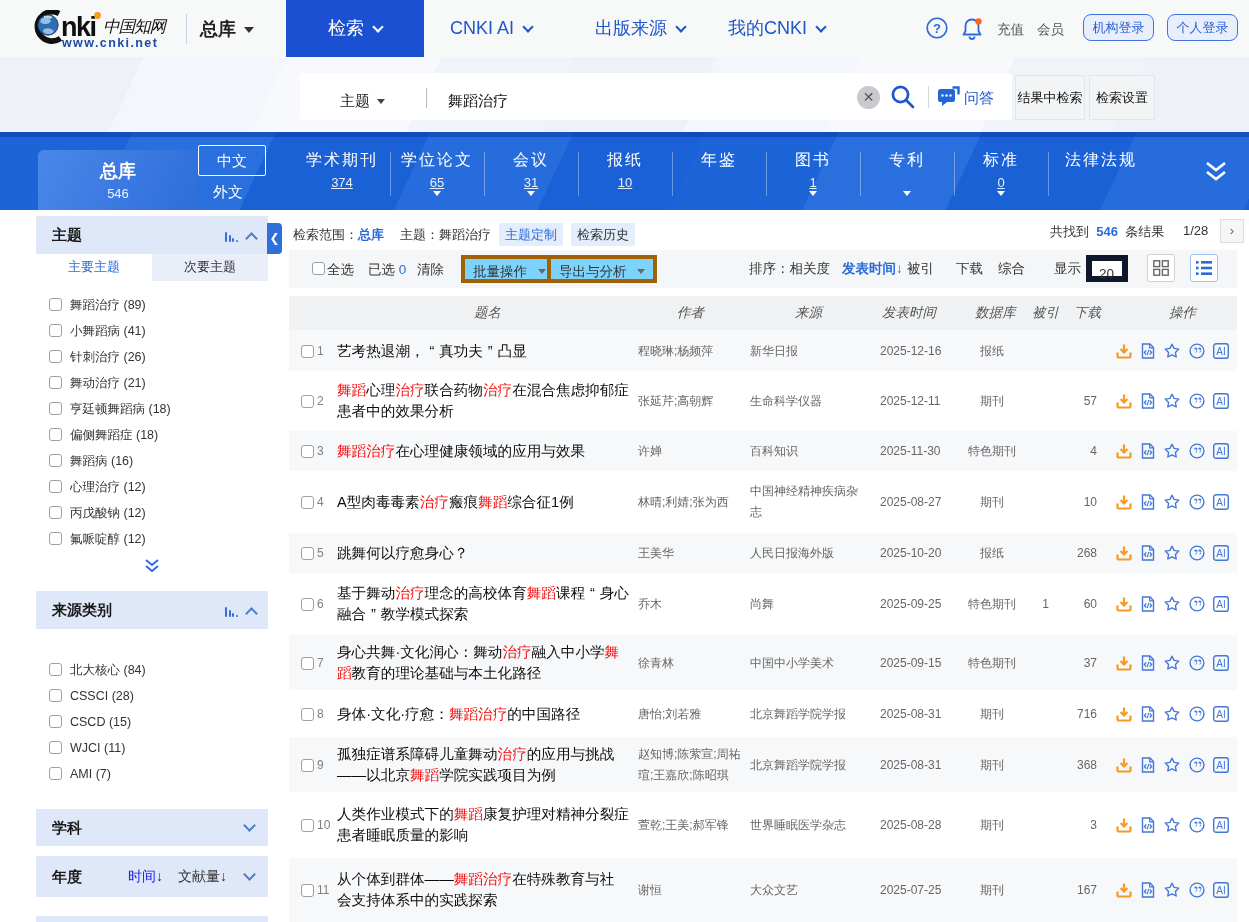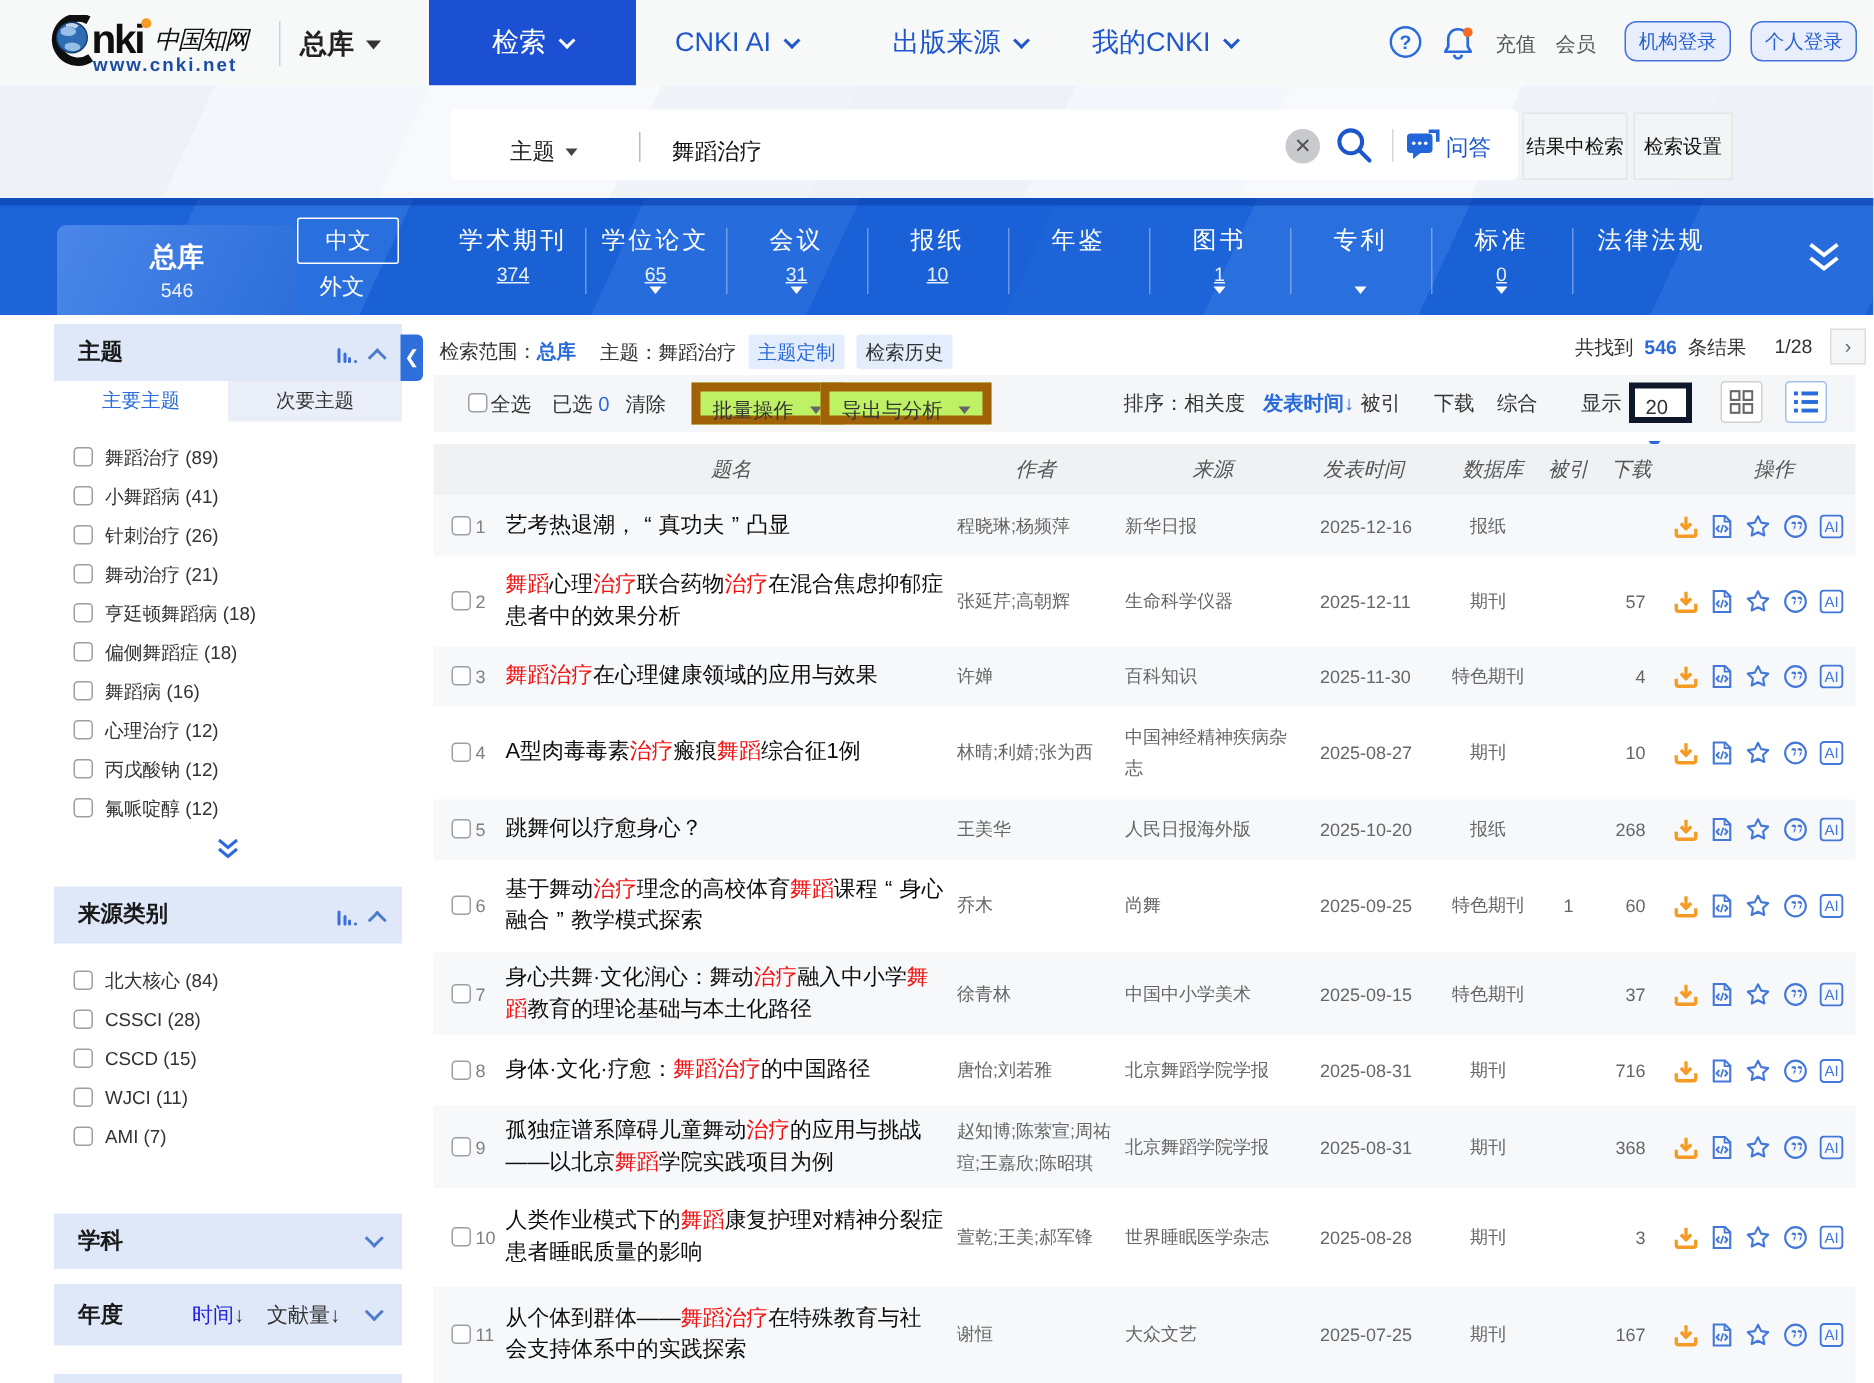--- a/index.html
+++ b/index.html
@@ -79,21 +79,21 @@
 .row .title .r { color:#f60e0e; }
 .q { display:inline-block; width:14.6px; text-align:center; }
 .row .au { left:349px; width:115px; font-size:12px; color:#666; line-height:21px; white-space:nowrap; }
 .row .src { left:461px; width:130px; font-size:12px; color:#666; line-height:21px; white-space:nowrap; }
 .row .dt { left:591px; font-size:12px; color:#666; }
 .row .db { left:660px; width:86px; text-align:center; font-size:12px; color:#666; }
 .row .cit { left:744px; width:16px; text-align:right; font-size:12px; color:#666; }
 .row .dl { left:772px; width:36px; text-align:right; font-size:12px; color:#666; }
 .row .ops { left:827px; width:118px; height:16px; }
 .row .ops svg { margin-right:8.2px; vertical-align:top; }
-.btn-sm { display:inline-block; height:28px; line-height:26px; padding:0 10px; background:#bef264; border:6px solid #a16207; font-size:14px; color:#333; }
+.btn-sm { display:inline-block; height:28px; line-height:26px; padding:0 10px; background:#7dd3fc; border:4px solid #a16207; font-size:14px; color:#333; }
 </style>
 </head>
 <body>
 
 <div class="header">
   <svg class="abs" style="left:31px;top:10px" width="140" height="40" viewBox="0 0 140 40">
     <path d="M28 3.5 A 14.7 14.7 0 1 0 29.5 28.5" fill="none" stroke="#0f0f0f" stroke-width="5.6"></path>
     <circle cx="17" cy="15" r="10.2" fill="#2e6cb4"></circle>
     <path d="M9.5 9.5 q4.5 -3.5 9 -0.5 q3 2.5 -1 4.5 q-4.5 1.5 -8 -1 z M12.5 19.5 q5 -2.5 9.5 0.5 q2 2.8 -2.5 3.8 q-5 0.8 -7.5 -2 z" fill="#9dc4e8" opacity="0.95"></path>
     <path d="M13 6 q5 -2 8.5 1 l-2 2 q-4 -2 -6.5 -1 z" fill="#d7e8f6" opacity="0.85"></path>
@@ -248,21 +248,21 @@
   <div class="panel" style="top:381px;height:205px;">
     <div class="p-head">来源类别
       <span class="bars">
           <i style="left:0;height:10px"></i>
           <i style="left:3.6px;height:7px"></i>
           <i style="left:7.2px;height:4.5px"></i>
           <i style="left:10.8px;height:2.2px"></i>
         </span>
       <span class="chev"></span>
     </div>
-    <div style="padding-top:12px;">
+    <div style="padding-top:28px;">
       <div class="fitem"><span class="cb"></span>北大核心 (84)</div>
       <div class="fitem"><span class="cb"></span>CSSCI (28)</div>
       <div class="fitem"><span class="cb"></span>CSCD (15)</div>
       <div class="fitem"><span class="cb"></span>WJCI (11)</div>
       <div class="fitem"><span class="cb"></span>AMI (7)</div>
     </div>
   </div>
 
   <div class="panel" style="top:599px;height:37px;">
     <div class="p-head" style="height:37px;">学科<span class="chevd"></span></div>
@@ -289,21 +289,21 @@
       <span style="position:absolute;left:79px;top:11px">已选 <span style="color:#2a6bdb">0</span></span>
       <span style="position:absolute;left:128px;top:11px">清除</span>
       <span class="btn-sm" style="position:absolute;left:172px;top:5px;padding:0 8px;white-space:nowrap;font-size:13.5px;">批量操作 <span class="type-caret" style="border-top-color:#666"></span></span>
       <span class="btn-sm" style="position:absolute;left:258px;top:5px;padding:0 8px;white-space:nowrap;font-size:13.5px;">导出与分析 <span class="type-caret" style="border-top-color:#666"></span></span>
       <span style="position:absolute;left:460px;top:10px">排序：相关度</span>
       <span style="position:absolute;left:553px;top:10px;color:#2a6bdb;font-weight:bold;">发表时间↓</span>
       <span style="position:absolute;left:618px;top:10px">被引</span>
       <span style="position:absolute;left:667px;top:10px">下载</span>
       <span style="position:absolute;left:709px;top:10px">综合</span>
       <span style="position:absolute;left:765px;top:10px">显示</span>
-      <span style="position:absolute;left:797px;top:5px;width:42px;height:27px;border:4px solid #0f172a;background:#fff;line-height:25px;padding-left:7px;">20 <span class="type-caret" style="border-top-color:#2a6bdb;margin-left:2px"></span></span>
+      <span style="position:absolute;left:797px;top:5px;width:42px;height:27px;border:6px solid #0f172a;background:#fff;line-height:25px;padding-left:7px;">20 <span class="type-caret" style="border-top-color:#2a6bdb;margin-left:2px"></span></span>
       <span style="position:absolute;left:858px;top:4px;width:28px;height:28px;border:1px solid #cfd1d3;border-radius:3px;background:#fff;"></span>
       <svg style="position:absolute;left:864px;top:10px" width="16" height="16" viewBox="0 0 16 16">
         <rect x="0.8" y="0.8" width="5.8" height="5.8" fill="none" stroke="#666" stroke-width="1.4"></rect>
         <rect x="9.4" y="0.8" width="5.8" height="5.8" fill="none" stroke="#666" stroke-width="1.4"></rect>
         <rect x="0.8" y="9.4" width="5.8" height="5.8" fill="none" stroke="#666" stroke-width="1.4"></rect>
         <rect x="9.4" y="9.4" width="5.8" height="5.8" fill="none" stroke="#666" stroke-width="1.4"></rect>
       </svg>
       <span style="position:absolute;left:901px;top:4px;width:28px;height:28px;border:1px solid #9fc0ef;border-radius:3px;background:#fff;"></span>
       <svg style="position:absolute;left:907px;top:10px" width="16" height="16" viewBox="0 0 16 16">
         <rect x="0" y="1" width="2.6" height="2.6" fill="#2a6bdb"></rect>

